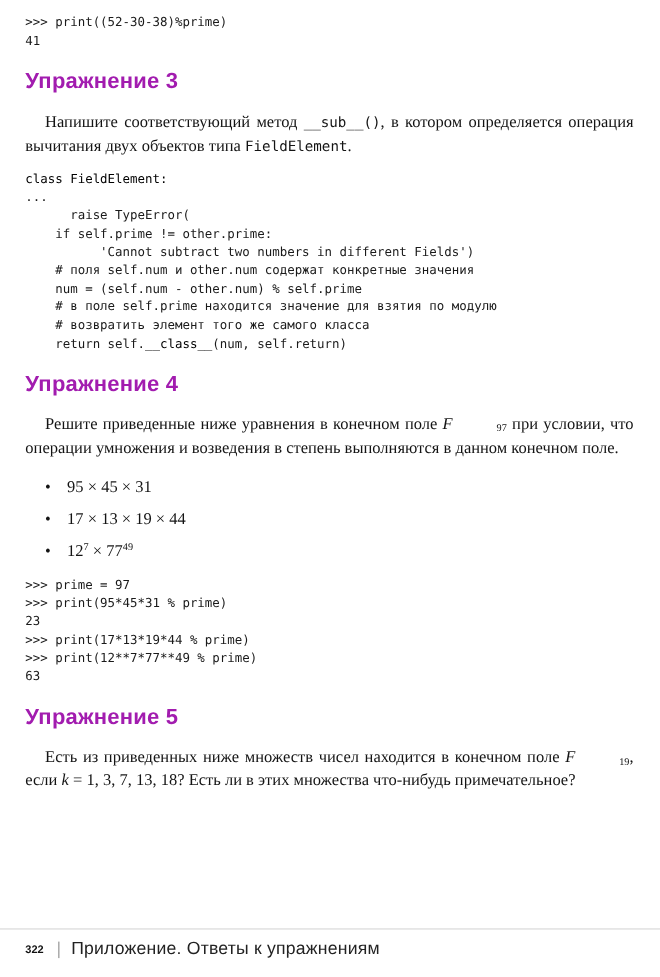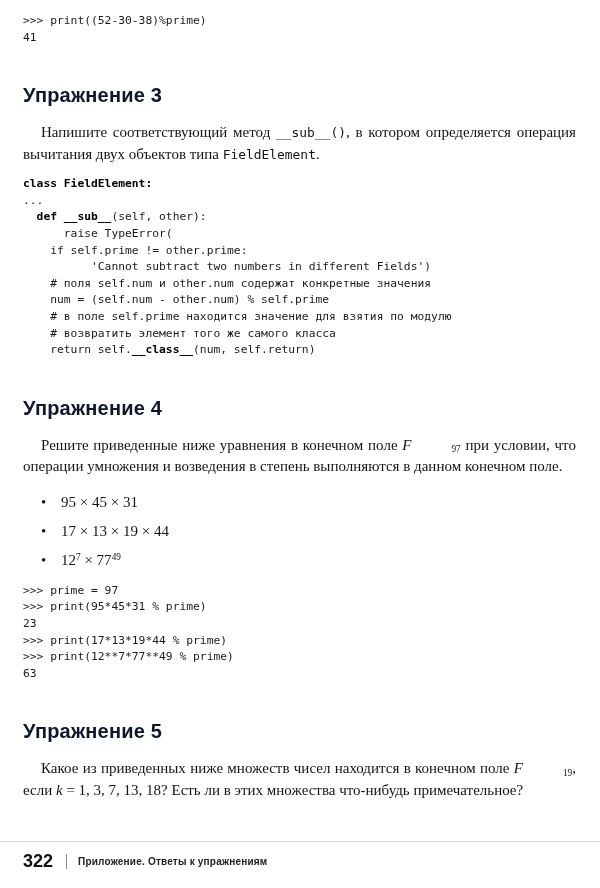--- a/index.html
+++ b/index.html
@@ -16,32 +16,32 @@
   
   .codeblock {
     font-family: "DejaVu Sans Mono", monospace;
     font-size: 11.3px;
     line-height: 16.6px;
     color: #1a1a1a;
   }
   .code-line { white-space: pre; }
 
   
-  .seg-bold { font-weight: bold; color: #000; text-align: center; }
+  .seg-bold { font-weight: normal; color: #000; text-align: center; }
   .seg-code { font-family: "DejaVu Sans Mono", monospace; font-size: 0.86em; }
   .seg-italic { font-style: italic; }
   .seg-sub { font-size: 0.62em; vertical-align: -0.25em; line-height: 0; margin-left: 40px; }
   .seg-sup { font-size: 0.62em; vertical-align: 0.5em; line-height: 0; }
 
   .section-heading {
     font-family: "Liberation Sans", sans-serif;
     font-size: 20px;
     font-weight: bold;
-    color: #0f172a;
-    margin: 38px 0 15px 0;
+    color: #a21caf;
+    margin: 17px 0 15px 0;
     letter-spacing: 0.2px;
   }
   .para {
     font-size: 15px;
     line-height: 21.5px;
     text-align: justify;
     text-indent: 18px;
     margin: 0 0 11px 0;
   }
   .bullet-list { margin: 15px 0 14px 0; }
@@ -63,52 +63,51 @@
     left: 0; right: 0; bottom: 16px;
     border-top: 1px solid #d6d6d6;
     padding: 9px 0 0 23px;
     display: flex;
     align-items: center;
     background: #fff;
   }
   .page-number {
     font-family: "Liberation Sans", sans-serif;
     font-weight: bold;
-    font-size: 18px;
+    font-size: 10px;
     color: #111;
   }
   .footer-divider {
     width: 1px; height: 15px;
     background: #8a8a8a;
     margin: 0 11px 0 13px;
   }
   .footer-text {
     font-family: "Liberation Sans", sans-serif;
-    font-weight: bold;
-    font-size: 10px;
+    font-weight: normal;
+    font-size: 16px;
     color: #222;
     letter-spacing: 0.2px;
   }
 </style>
 </head>
 <body>
 
 <div class="page">
 
   <div class="codeblock">
       <div class="code-line"><span>&gt;&gt;&gt; print((52-30-38)%prime)</span></div>
       <div class="code-line"><span>41</span></div>
     </div>
 
   <h2 class="section-heading">Упражнение 3</h2>
   <p class="para"><span>Напишите соответствующий метод </span><span class="seg-code">__sub__()</span><span>, в котором определяется операция вычитания двух объектов типа </span><span class="seg-code">FieldElement</span><span>.</span></p>
   <div class="codeblock mt-sm">
       <div class="code-line"><span class="seg-bold">class FieldElement:</span></div>
       <div class="code-line"><span>...</span></div>
-      <div class="code-line"><span class="seg-bold">  def </span><span class="seg-bold">__sub__</span><span>(self, other):</span></div>
       <div class="code-line"><span>      raise TypeError(</span></div>
       <div class="code-line"><span>    if self.prime != other.prime:</span></div>
       <div class="code-line"><span>          'Cannot subtract two numbers in different Fields')</span></div>
       <div class="code-line"><span>    # поля self.num и other.num содержат конкретные значения</span></div>
       <div class="code-line"><span>    num = (self.num - other.num) % self.prime</span></div>
       <div class="code-line"><span>    # в поле self.prime находится значение для взятия по модулю</span></div>
       <div class="code-line"><span>    # возвратить элемент того же самого класса</span></div>
       <div class="code-line"><span>    return self.</span><span class="seg-bold">__class__</span><span>(num, self.return)</span></div>
     </div>
 
@@ -131,21 +130,21 @@
   <div class="codeblock">
       <div class="code-line"><span>&gt;&gt;&gt; prime = 97</span></div>
       <div class="code-line"><span>&gt;&gt;&gt; print(95*45*31 % prime)</span></div>
       <div class="code-line"><span>23</span></div>
       <div class="code-line"><span>&gt;&gt;&gt; print(17*13*19*44 % prime)</span></div>
       <div class="code-line"><span>&gt;&gt;&gt; print(12**7*77**49 % prime)</span></div>
       <div class="code-line"><span>63</span></div>
     </div>
 
   <h2 class="section-heading">Упражнение 5</h2>
-  <p class="para"><span>Какое из приведенных ниже множеств чисел находится в конечном поле </span><span class="seg-italic">F</span><span class="seg-sub">19</span><span>, если </span><span class="seg-italic">k</span><span> = 1, 3, 7, 13, 18? Есть ли в этих множества что-нибудь примечательное?</span></p>
+  <p class="para"><span>Есть из приведенных ниже множеств чисел находится в конечном поле </span><span class="seg-italic">F</span><span class="seg-sub">19</span><span>, если </span><span class="seg-italic">k</span><span> = 1, 3, 7, 13, 18? Есть ли в этих множества что-нибудь примечательное?</span></p>
 
 </div>
 
 <div class="footer">
   <span class="page-number">322</span>
   <span class="footer-divider"></span>
   <span class="footer-text">Приложение. Ответы к упражнениям</span>
 </div>
 
 </body></html>

